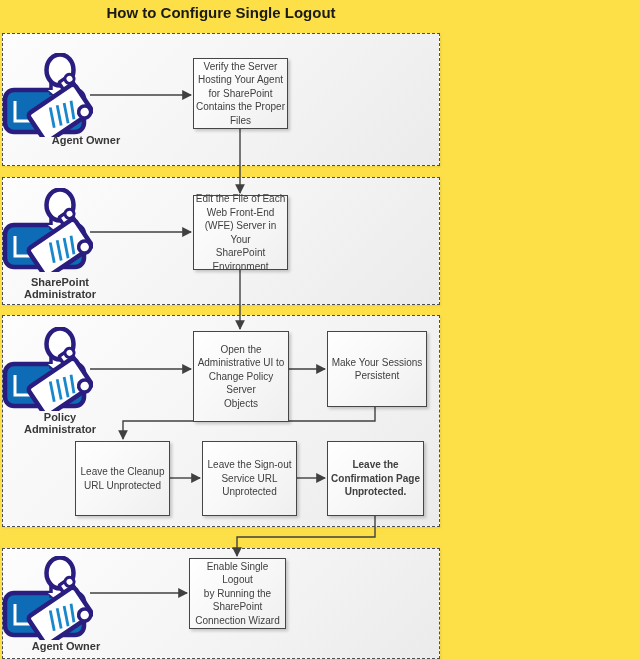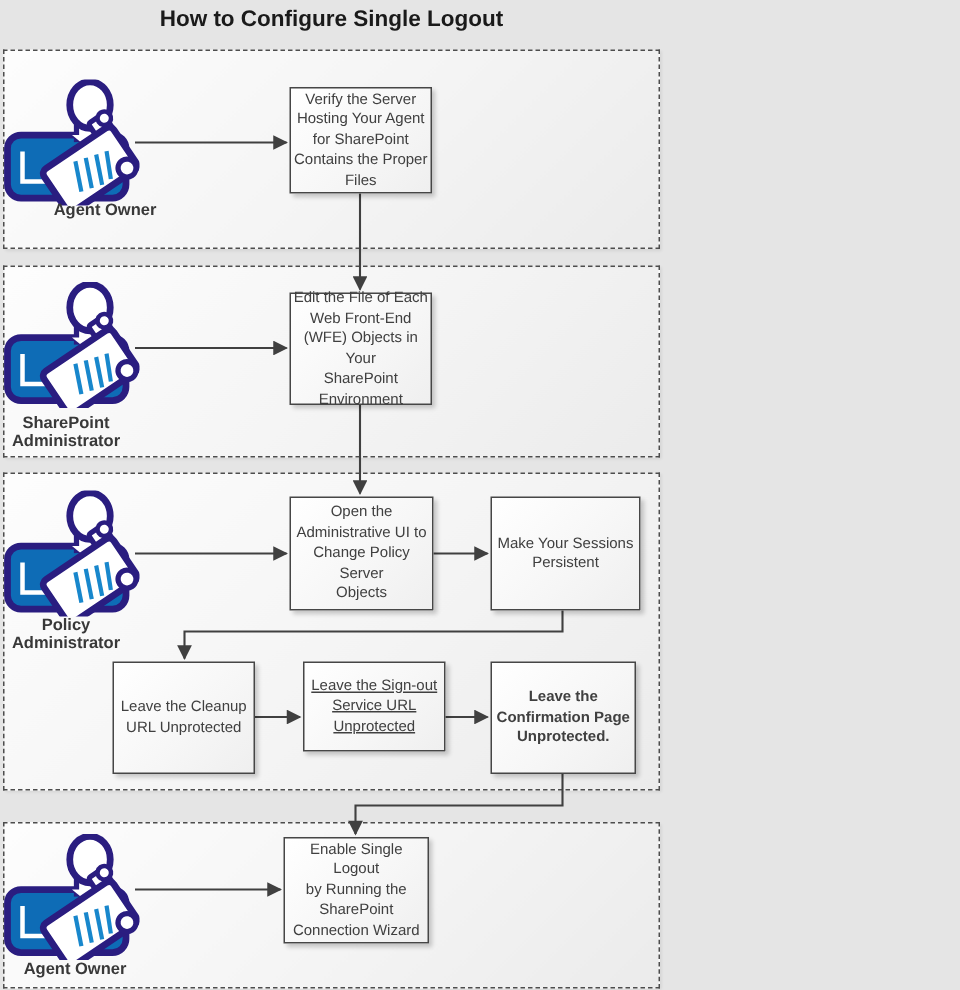--- a/index.html
+++ b/index.html
@@ -1,32 +1,32 @@
 <!DOCTYPE html>
 <html><head>
 <meta charset="utf-8">
 <style>
   html,body{margin:0;padding:0;background:#ffffff;}
   .canvas{
-    position:relative;width:640px;height:660px;background:#e5e5e5;overflow:hidden;
+    position:relative;width:640px;height:660px;background:#fde047;overflow:hidden;
     font-family:"Liberation Sans", sans-serif;
   }
   .title{
     position:absolute;left:0;top:4px;width:442px;text-align:center;
     font-size:15px;font-weight:bold;color:#1a1a1a;letter-spacing:0;
   }
   .lane{
     position:absolute;left:2px;width:436px;
     border:1px dashed #4d4d4d;
     background:linear-gradient(135deg,#fdfdfd 0%,#f4f4f4 55%,#ebebeb 100%);
     box-shadow:1px 1px 2px rgba(0,0,0,0.08);
   }
   .lane-label{
     position:absolute;font-size:11px;font-weight:bold;color:#383838;
-    text-align:center;white-space:pre-line;line-height:12px;z-index:5;
+    text-align:center;white-space:pre-line;line-height:12px;z-index:5;margin-left:16px;
   }
   .icon-wrap{position:absolute;width:92px;height:84px;z-index:4;}
   .step{
     position:absolute;box-sizing:border-box;
     border:1px solid #464646;
     background:linear-gradient(135deg,#ffffff 0%,#f6f6f6 60%,#efefef 100%);
     box-shadow:2px 2px 3px rgba(0,0,0,0.20);
     display:flex;align-items:center;justify-content:center;
     font-size:10px;line-height:13.5px;color:#404040;text-align:center;
     white-space:pre-line;padding:1px;z-index:3;
@@ -101,32 +101,32 @@
 Administrator</div>
   <div class="lane-label" style="left:0;width:100px;top:640px;">Agent Owner</div>
 
   <div class="step" style="left:193px;top:58px;width:95px;height:71px;">Verify the Server
 Hosting Your Agent
 for SharePoint
 Contains the Proper
 Files</div>
   <div class="step" style="left:193px;top:195px;width:95px;height:75px;">Edit the File of Each
 Web Front-End
-(WFE) Objects in Your
+(WFE) Server in Your
 SharePoint
 Environment</div>
-  <div class="step" style="left:193px;top:331px;width:96px;height:76px;">Open the
+  <div class="step" style="left:193px;top:331px;width:96px;height:91px;">Open the
 Administrative UI to
 Change Policy Server
 Objects</div>
   <div class="step" style="left:327px;top:331px;width:100px;height:76px;">Make Your Sessions
 Persistent</div>
   <div class="step" style="left:75px;top:441px;width:95px;height:75px;">Leave the Cleanup
 URL Unprotected</div>
-  <div class="step" style="left:202px;top:441px;width:95px;height:60px;text-decoration:underline;">Leave the Sign-out
+  <div class="step" style="left:202px;top:441px;width:95px;height:75px;">Leave the Sign-out
 Service URL
 Unprotected</div>
   <div class="step" style="left:327px;top:441px;width:97px;height:75px;font-weight:bold;">Leave the
 Confirmation Page
 Unprotected.</div>
   <div class="step" style="left:189px;top:558px;width:97px;height:71px;">Enable Single Logout
 by Running the
 SharePoint
 Connection Wizard</div>
 

